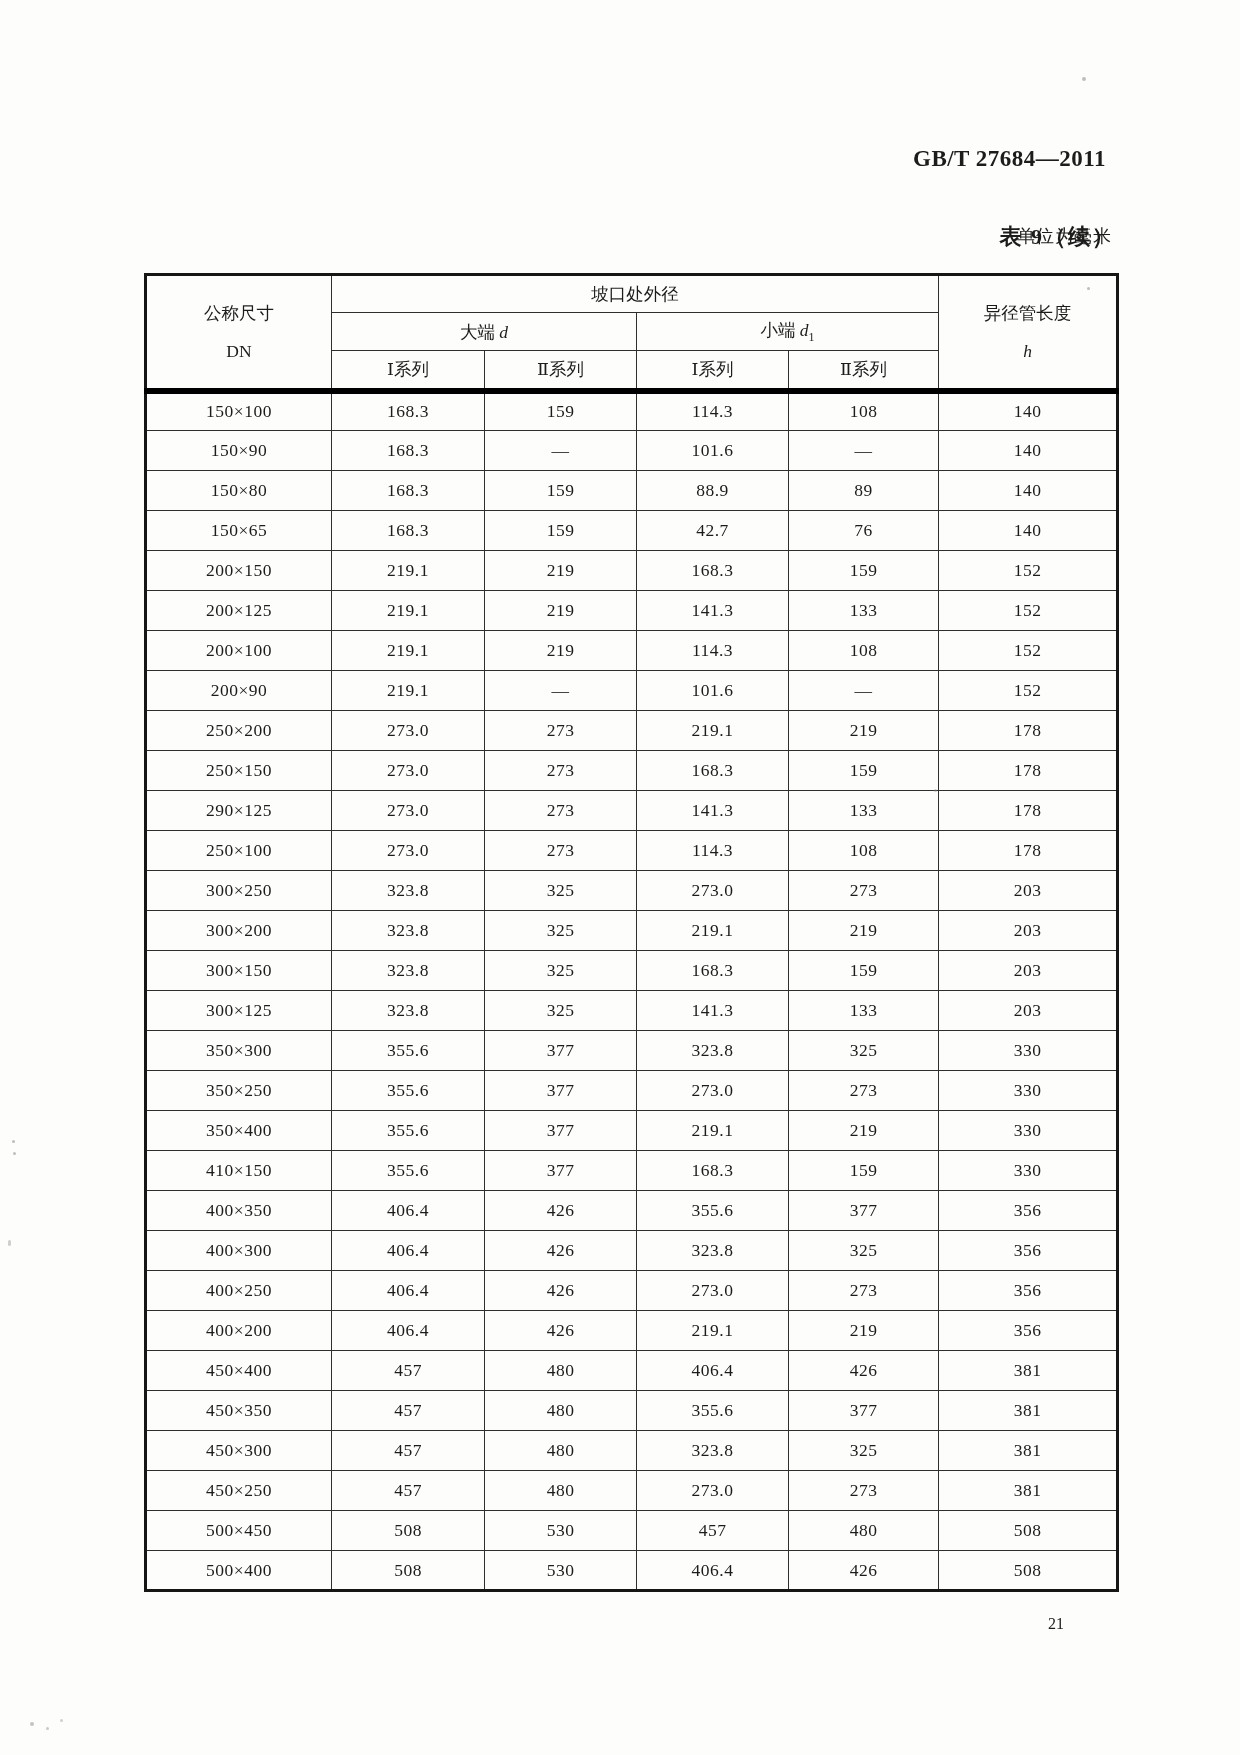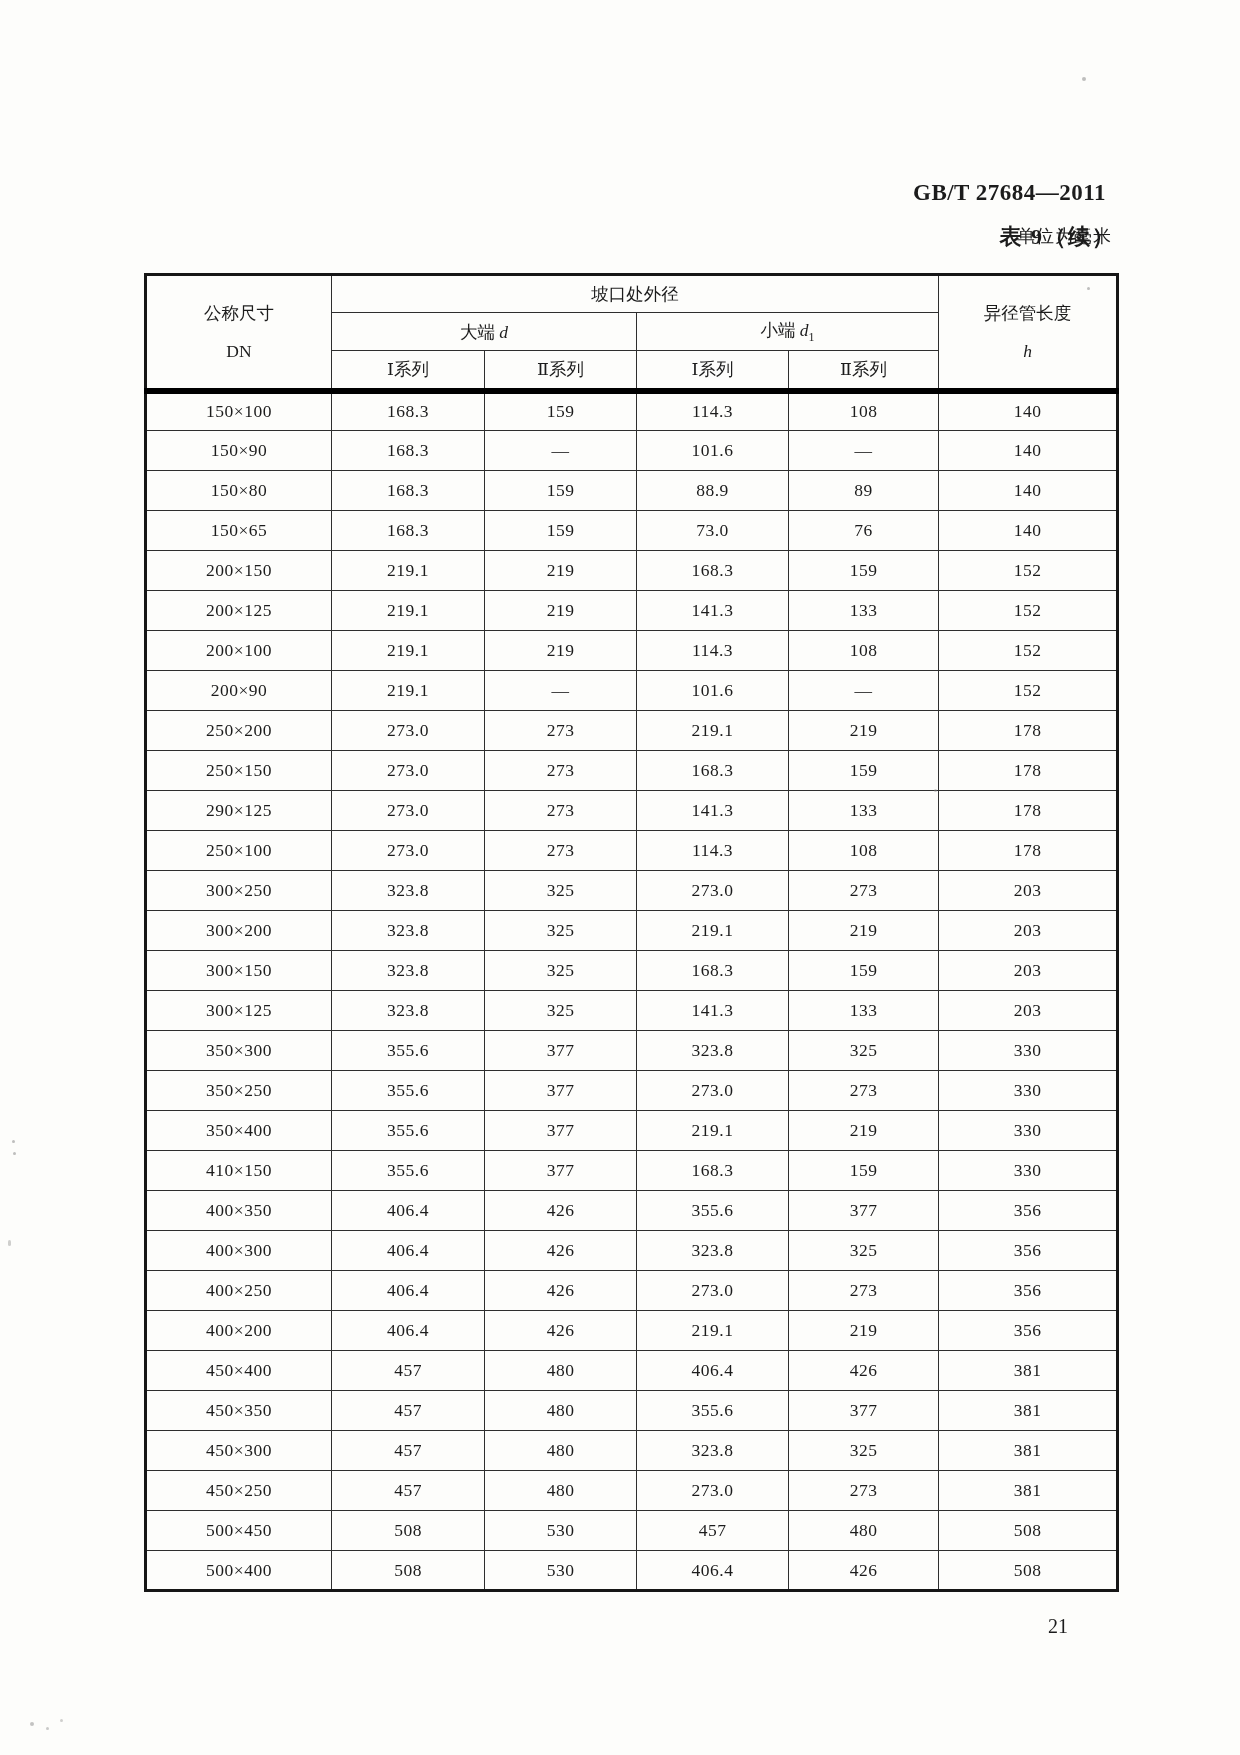--- a/index.html
+++ b/index.html
@@ -12,21 +12,20 @@
     color: #1c1c1c;
     overflow: hidden;
   }
   .doc-number {
     position: absolute;
     top: 146px; left: 913px;
     font-size: 23px;
     font-weight: bold;
     letter-spacing: 0.5px;
     white-space: nowrap;
-    margin-top: 34px;
   }
   .table-caption {
     position: absolute;
     top: 222px; left: 144px; width: 972px;
     text-align: right;
     font-size: 22px;
     font-weight: bold;
     letter-spacing: 2px;
   }
   .unit-note {
@@ -55,21 +54,21 @@
   .main-table thead tr.h-row2 th { height: 38px; }
   .main-table thead tr.h-row3 th { height: 40px; }
   .main-table tbody td { height: 40px; letter-spacing: 0.5px; }
   .main-table tbody tr:first-child td { border-top: 6px solid #000000; }
   .th-stacked .sym { margin-top: 16px; }
   .italic { font-style: italic; }
   .main-table sub { font-size: 12px; }
   .page-number {
     position: absolute;
     top: 1615px; left: 1048px;
-    font-size: 20px;
+    font-size: 16px;
   }
   
   .speck { position: absolute; background: #8a8a8a; border-radius: 50%; opacity: 0.55; }
   .sp1 { top: 77px;   left: 1082px; width: 4px; height: 4px; }
   .sp2 { top: 287px;  left: 1087px; width: 3px; height: 3px; }
   .sp3 { top: 789px;  left: 934px;  width: 3px; height: 3px; opacity: 0.45; }
   .sp4 { top: 1140px; left: 12px;   width: 3px; height: 3px; }
   .sp5 { top: 1152px; left: 13px;   width: 3px; height: 3px; }
   .sp6 { top: 1240px; left: 8px;    width: 3px; height: 6px; border-radius: 2px; opacity: 0.4; }
   .sp7 { top: 1722px; left: 30px;   width: 4px; height: 4px; opacity: 0.5; }
@@ -145,21 +144,21 @@
         <td>168.3</td>
         <td>159</td>
         <td>88.9</td>
         <td>89</td>
         <td>140</td>
       </tr>
       <tr>
         <td>150×65</td>
         <td>168.3</td>
         <td>159</td>
-        <td>73.0</td>
+        <td>42.7</td>
         <td>76</td>
         <td>140</td>
       </tr>
       <tr>
         <td>200×150</td>
         <td>219.1</td>
         <td>219</td>
         <td>168.3</td>
         <td>159</td>
         <td>152</td>

